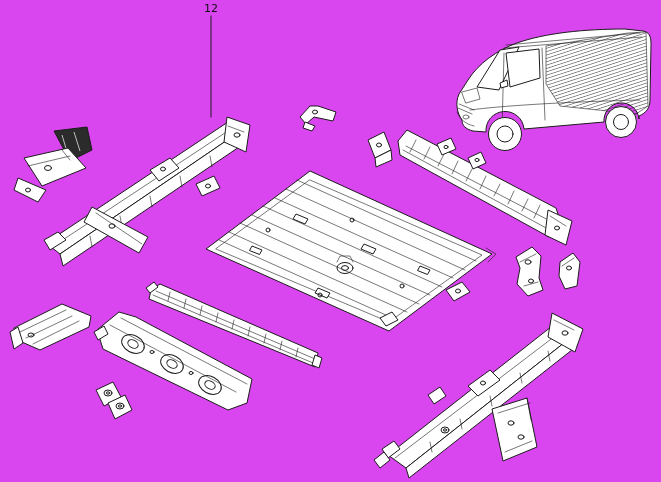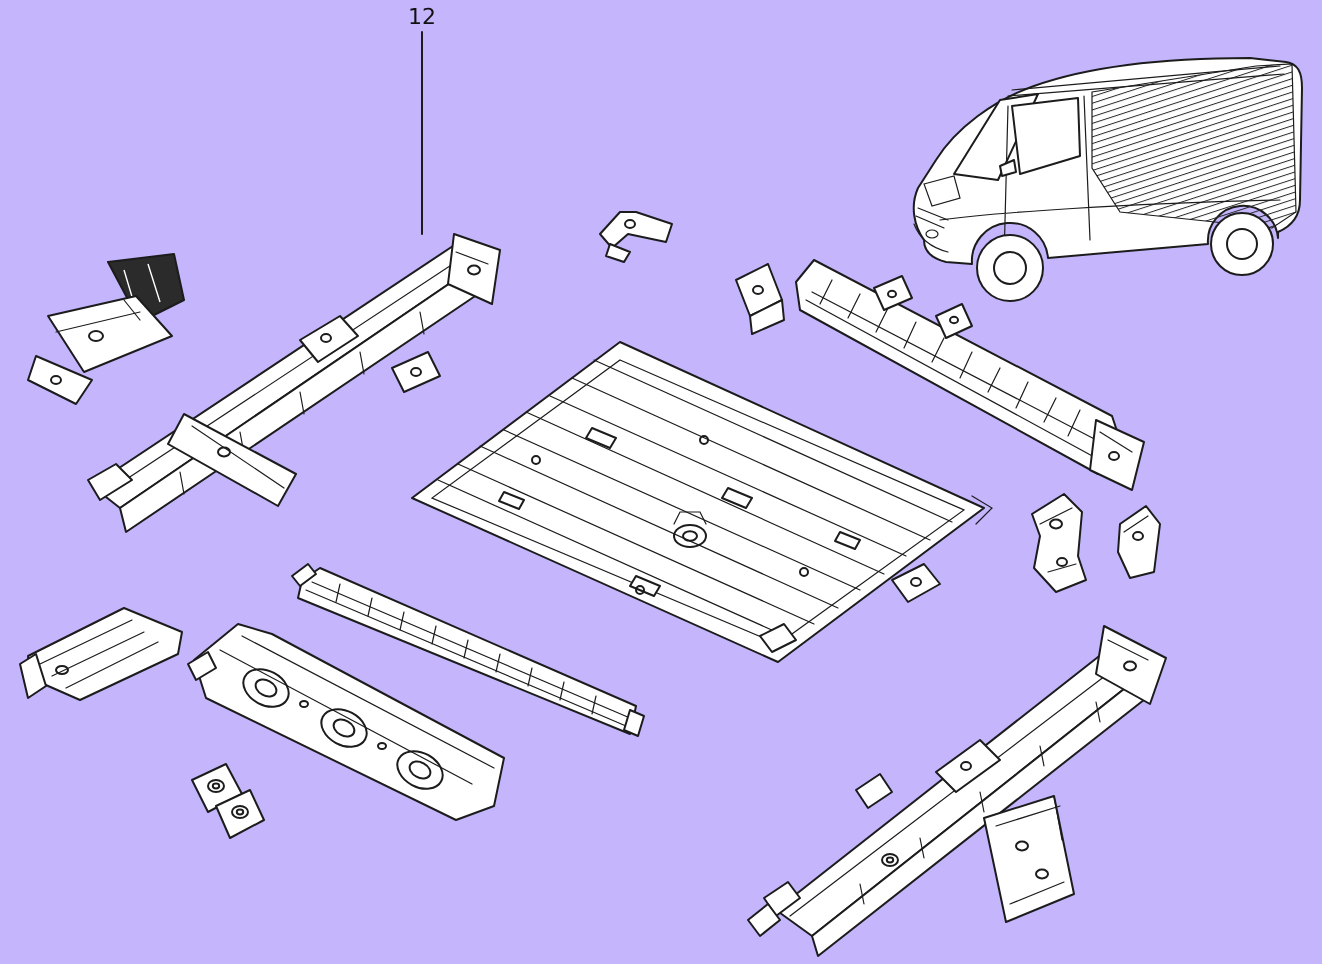--- a/index.html
+++ b/index.html
@@ -1,16 +1,16 @@
 <!DOCTYPE html>
 <html><head>
 <meta charset="utf-8">
 <style>
   html,body{margin:0;padding:0;background:#ffffff;}
-  .stage{position:relative;width:661px;height:482px;background:#c4b5fd;overflow:hidden;
+  .stage{position:relative;width:661px;height:482px;background:#d946ef;overflow:hidden;
          font-family:"DejaVu Sans",sans-serif;}
   svg{position:absolute;left:0;top:0;}
   .ln{stroke:#1c1c1c;stroke-width:1;fill:none;stroke-linejoin:round;stroke-linecap:round;}
   .fw{stroke:#1c1c1c;stroke-width:1;fill:#ffffff;stroke-linejoin:round;}
   .fd{stroke:#1c1c1c;stroke-width:1;fill:#2b2b2b;stroke-linejoin:round;}
   .thin{stroke:#1c1c1c;stroke-width:0.6;fill:none;stroke-linecap:round;}
   .wln{stroke:#ffffff;stroke-width:0.7;fill:none;}
   .callout-text{font-family:"DejaVu Sans",sans-serif;font-size:11px;fill:#111111;}
 </style>
 </head>

